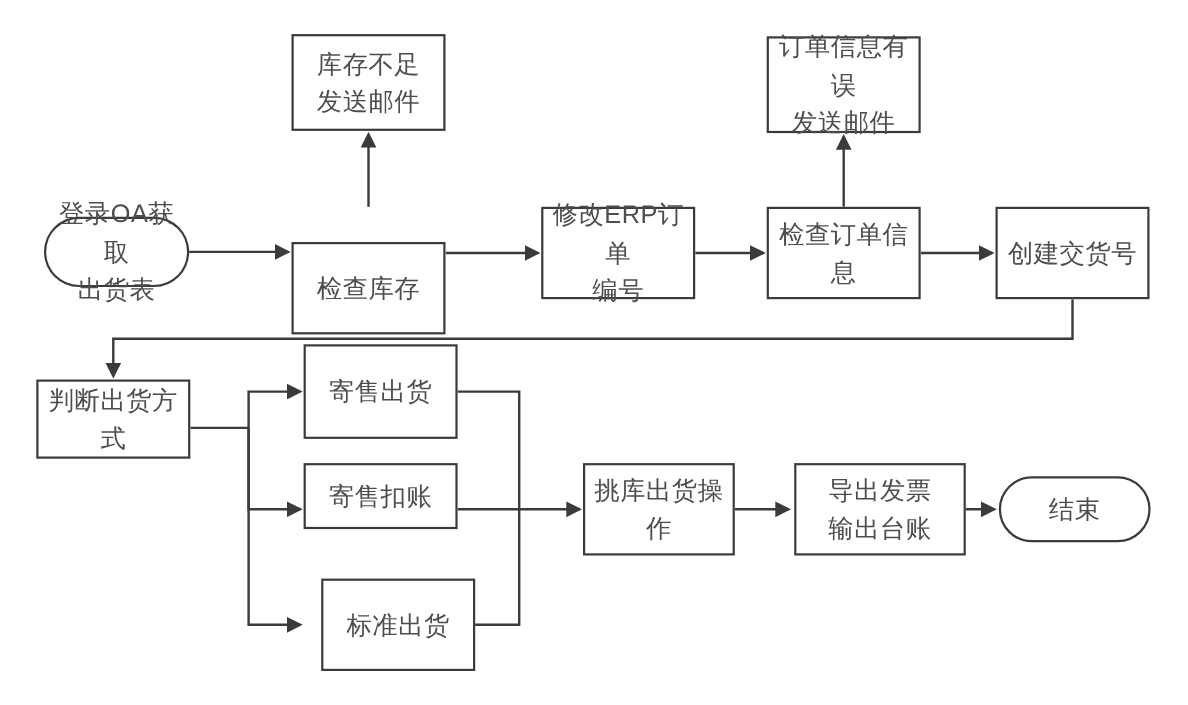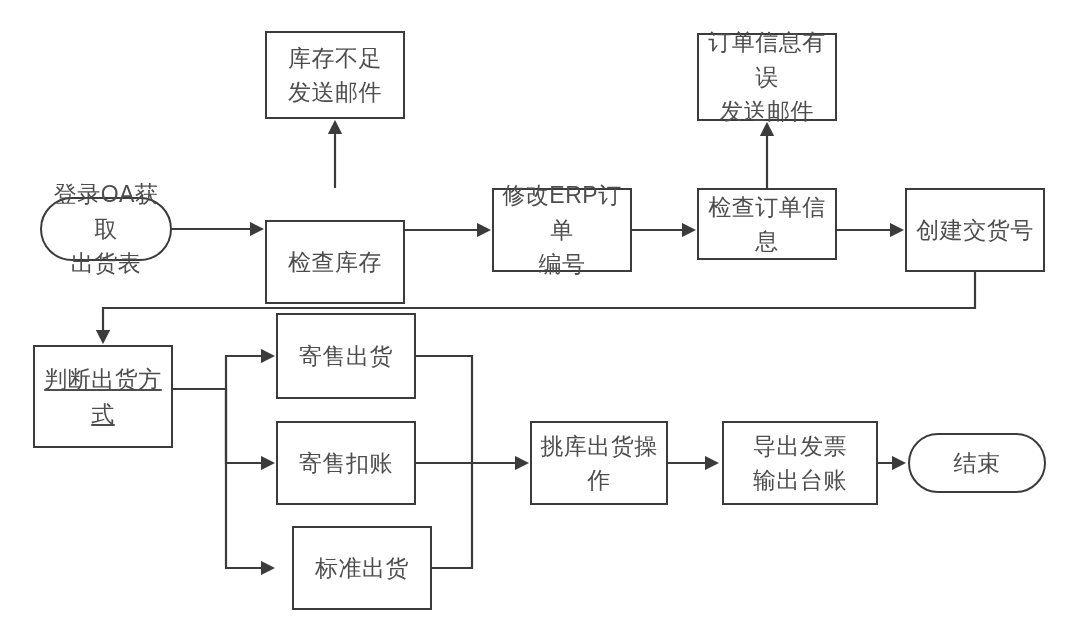--- a/index.html
+++ b/index.html
@@ -94,37 +94,37 @@
   <div class="node" style="left:492px; top:188px; width:140px; height:84px;">
     <span class="label">修改ERP订单
 编号</span>
   </div>
 
   <div class="node" style="left:697px; top:33px; width:140px; height:88px;">
     <span class="label">订单信息有误
 发送邮件</span>
   </div>
 
-  <div class="node" style="left:697px; top:188px; width:140px; height:72px;">
+  <div class="node" style="left:697px; top:188px; width:140px; height:84px;">
     <span class="label">检查订单信息</span>
   </div>
 
   <div class="node" style="left:905px; top:188px; width:140px; height:84px;">
     <span class="label">创建交货号</span>
   </div>
 
-  <div class="node" style="left:33px; top:345px; width:140px; height:103px;text-decoration:underline;">
+  <div class="node" style="left:33px; top:345px; width:140px; height:72px;">
     <span class="label">判断出货方式</span>
   </div>
 
   <div class="node" style="left:276px; top:313px; width:140px; height:86px;justify-content:center;">
     <span class="label">寄售出货</span>
   </div>
 
-  <div class="node" style="left:276px; top:421px; width:140px; height:84px;">
+  <div class="node" style="left:276px; top:421px; width:140px; height:60px;">
     <span class="label">寄售扣账</span>
   </div>
 
   <div class="node" style="left:292px; top:526px; width:140px; height:84px;">
     <span class="label">标准出货</span>
   </div>
 
   <div class="node" style="left:530px; top:421px; width:138px; height:84px;justify-content:center;">
     <span class="label">挑库出货操作</span>
   </div>

